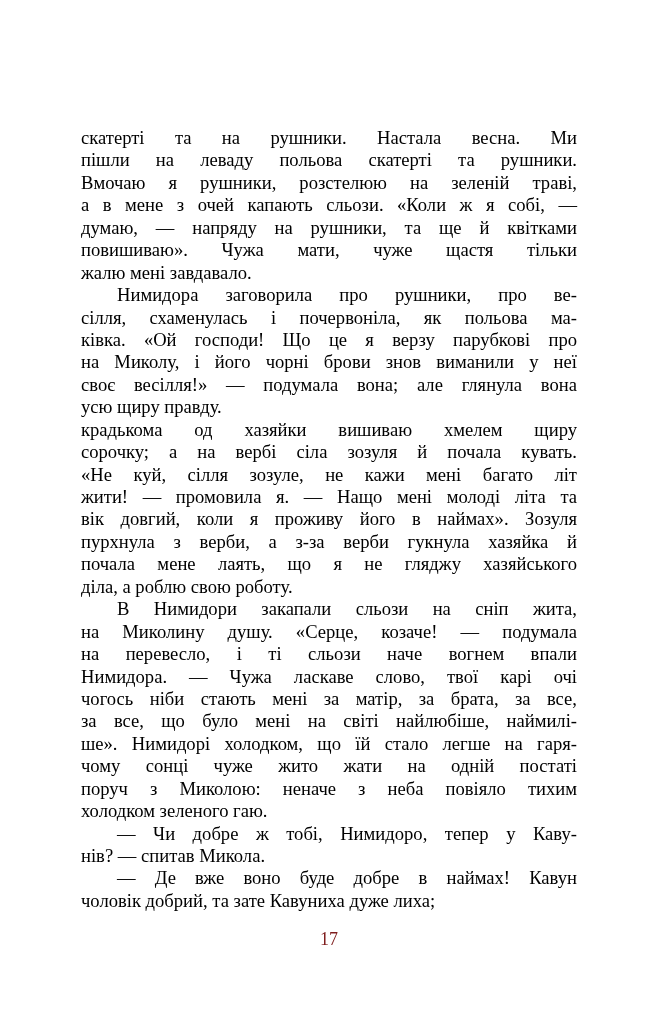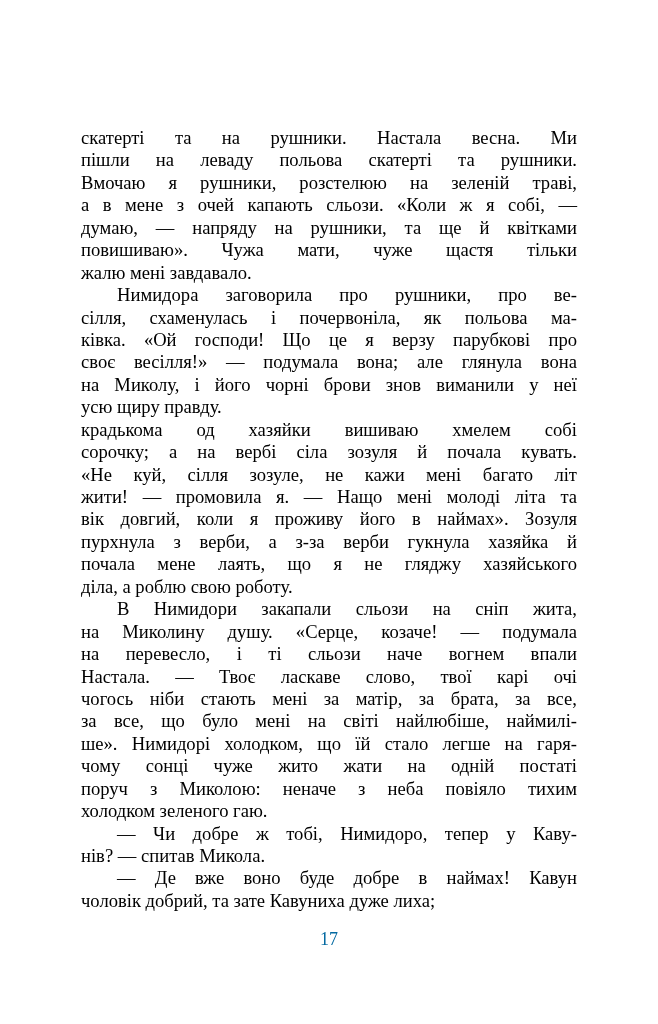--- a/index.html
+++ b/index.html
@@ -64,21 +64,21 @@
   }
 
   .folio {
     position: absolute;
     left: 0;
     top: 928px;
     width: 658px;
     text-align: center;
     font-size: 18px;
     line-height: 22px;
-    color: #0369a1;
+    color: #7f1d1d;
   }
 </style>
 </head>
 <body>
 
 <div class="page">
 
   <div class="text-block">
       <div class="para">
         <div class="line">скатерті та на рушники. Настала весна. Ми</div>
@@ -86,39 +86,39 @@
         <div class="line">Вмочаю я рушники, розстелюю на зеленій траві,</div>
         <div class="line">а в мене з очей капають сльози. «Коли ж я собі, —</div>
         <div class="line">думаю, — напряду на рушники, та ще й квітками</div>
         <div class="line">повишиваю». Чужа мати, чуже щастя тільки</div>
         <div class="line last">жалю мені завдавало.</div>
       </div>
       <div class="para">
         <div class="line indent">Нимидора заговорила про рушники, про ве-</div>
         <div class="line">сілля, схаменулась і почервоніла, як польова ма-</div>
         <div class="line">ківка. «Ой господи! Що це я верзу парубкові про</div>
+        <div class="line">на Миколу, і його чорні брови знов виманили у неї</div>
         <div class="line">своє весілля!» — подумала вона; але глянула вона</div>
-        <div class="line">на Миколу, і його чорні брови знов виманили у неї</div>
         <div class="line last">усю щиру правду.</div>
       </div>
       <div class="para">
-        <div class="line">крадькома од хазяйки вишиваю хмелем собі</div>
+        <div class="line">крадькома од хазяйки вишиваю хмелем щиру</div>
         <div class="line">сорочку; а на вербі сіла зозуля й почала кувать.</div>
         <div class="line">«Не куй, сілля зозуле, не кажи мені багато літ</div>
         <div class="line">жити! — промовила я. — Нащо мені молоді літа та</div>
         <div class="line">вік довгий, коли я проживу його в наймах». Зозуля</div>
         <div class="line">пурхнула з верби, а з-за верби гукнула хазяйка й</div>
         <div class="line">почала мене лаять, що я не гляджу хазяйського</div>
         <div class="line last">діла, а роблю свою роботу.</div>
       </div>
       <div class="para">
         <div class="line indent">В Нимидори закапали сльози на сніп жита,</div>
         <div class="line">на Миколину душу. «Серце, козаче! — подумала</div>
         <div class="line">на перевесло, і ті сльози наче вогнем впали</div>
-        <div class="line">Настала. — Твоє ласкаве слово, твої карі очі</div>
+        <div class="line">Нимидора. — Чужа ласкаве слово, твої карі очі</div>
         <div class="line">чогось ніби стають мені за матір, за брата, за все,</div>
         <div class="line">за все, що було мені на світі найлюбіше, наймилі-</div>
         <div class="line">ше». Нимидорі холодком, що їй стало легше на гаря-</div>
         <div class="line">чому сонці чуже жито жати на одній постаті</div>
         <div class="line">поруч з Миколою: неначе з неба повіяло тихим</div>
         <div class="line last">холодком зеленого гаю.</div>
       </div>
       <div class="para">
         <div class="line indent">— Чи добре ж тобі, Нимидоро, тепер у Каву-</div>
         <div class="line last">нів? — спитав Микола.</div>

